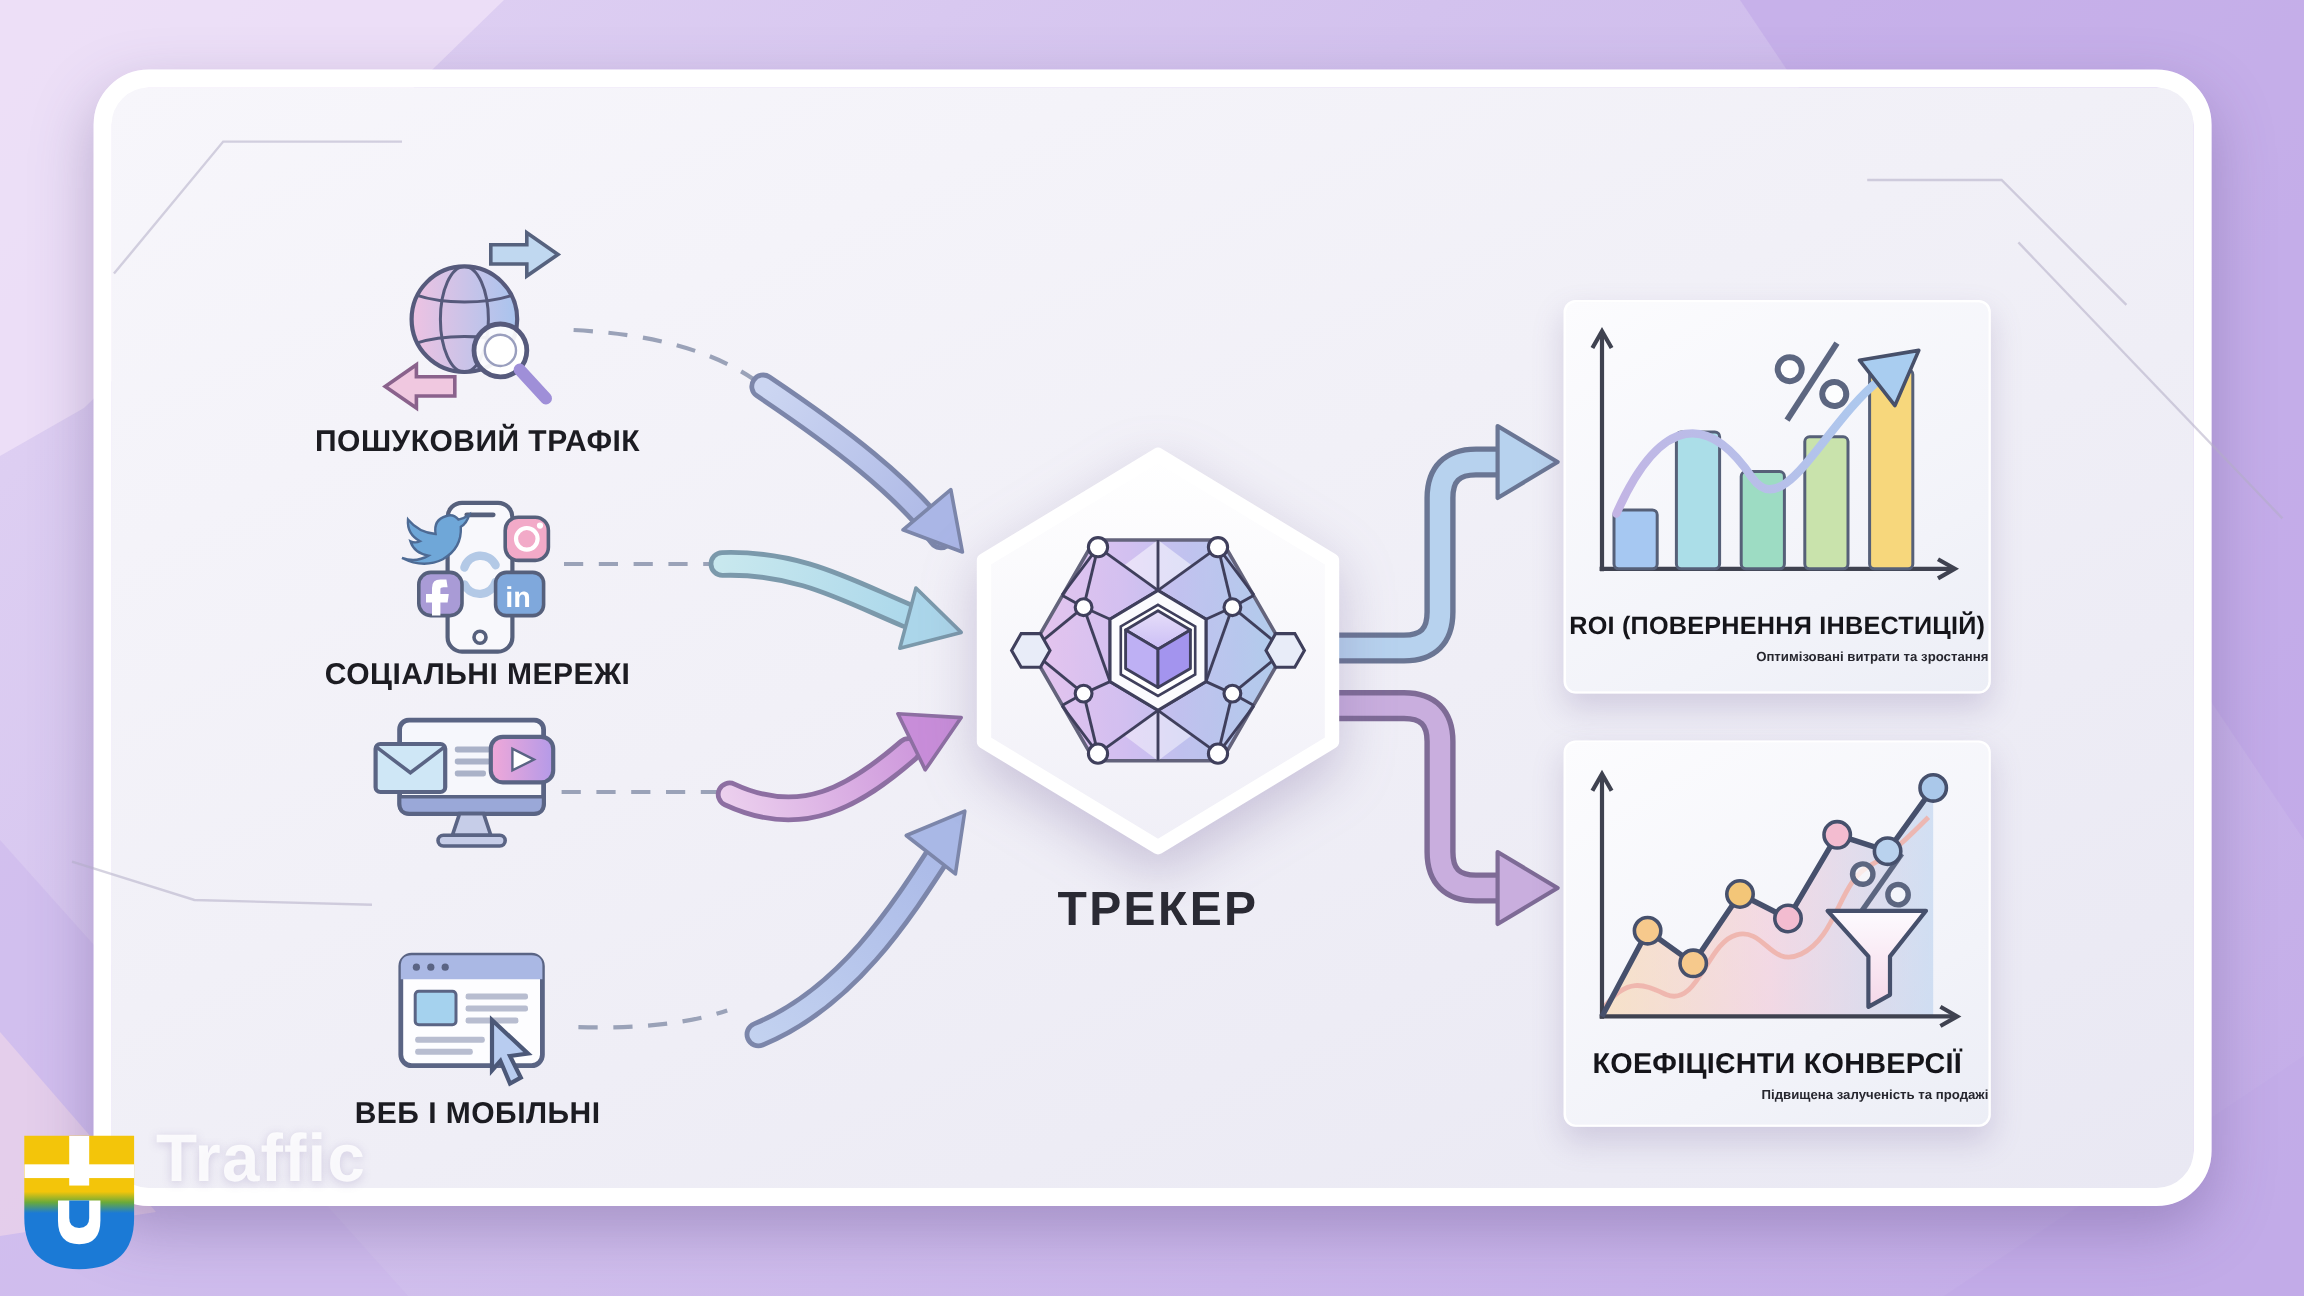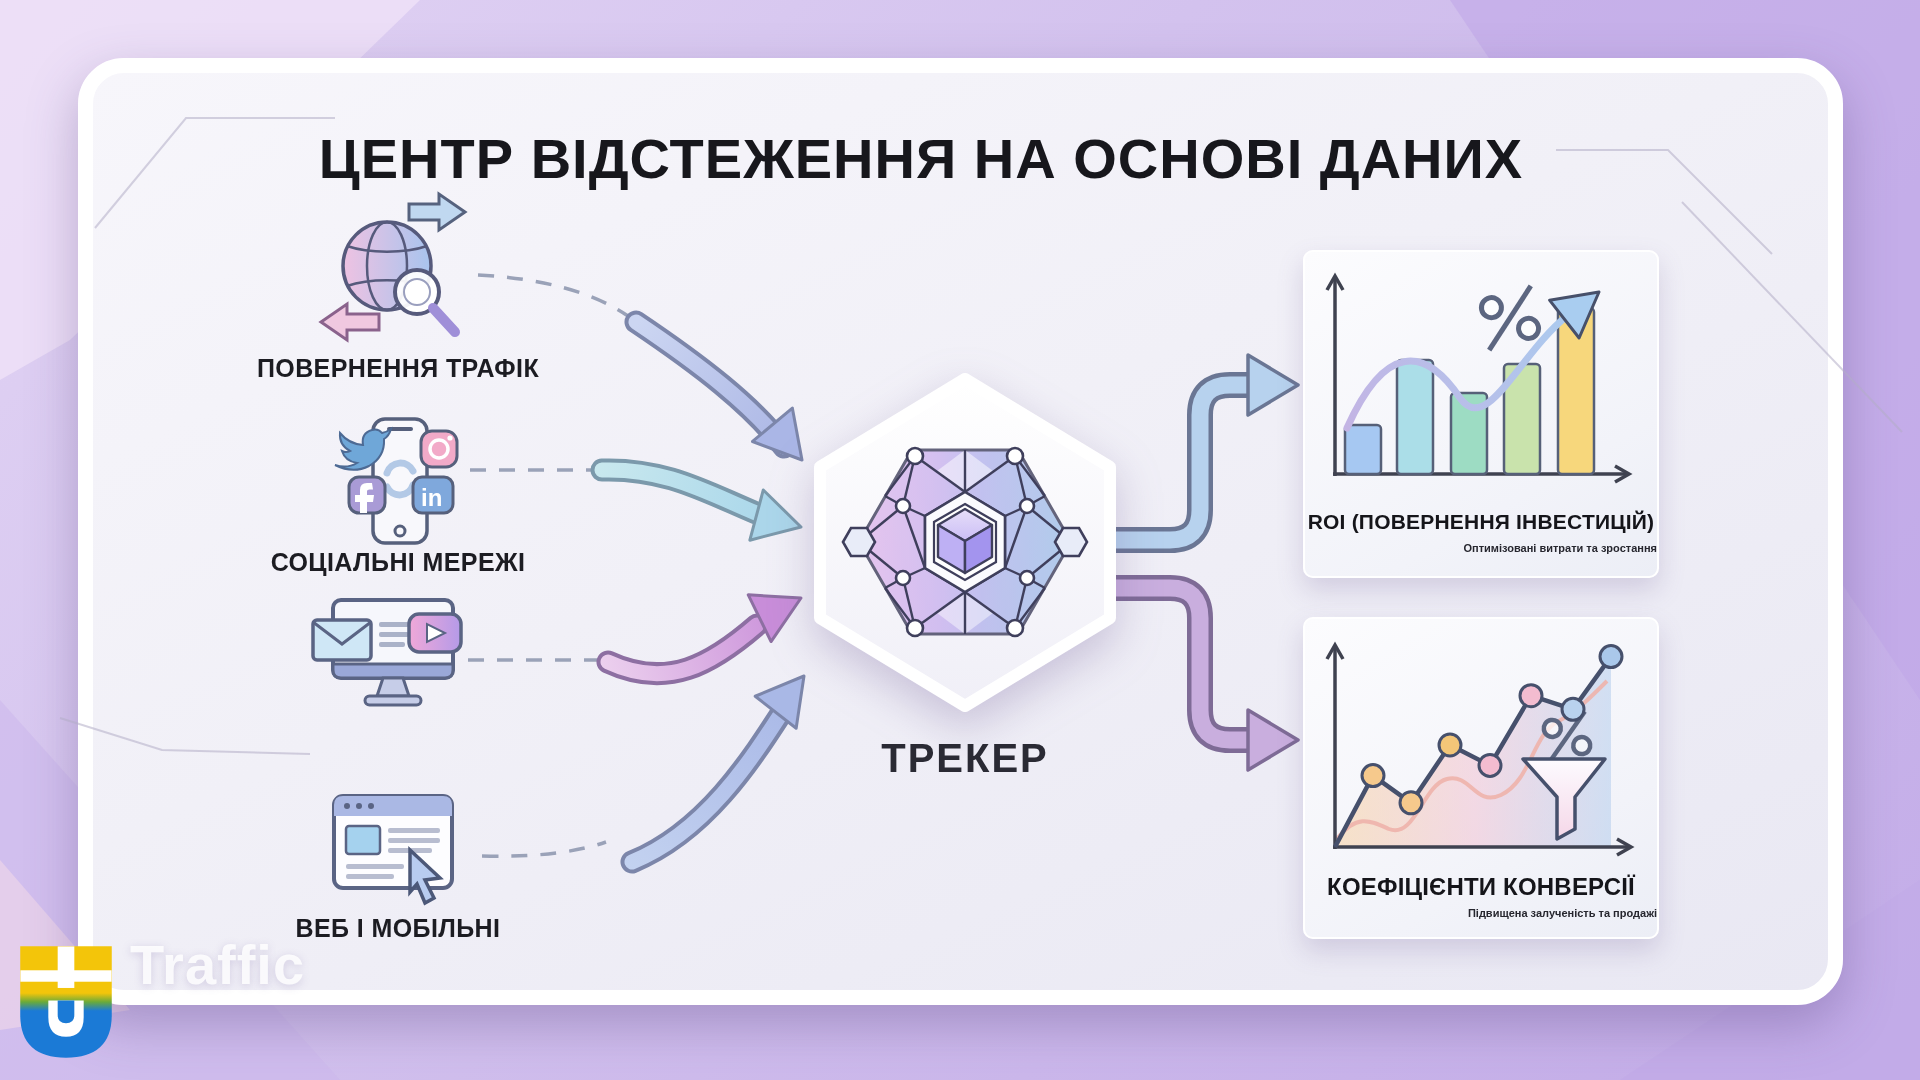--- a/index.html
+++ b/index.html
@@ -58,39 +58,38 @@
 
   <svg class="circuit">
     <g fill="none" stroke="#b3adc6" stroke-width="2" opacity="0.55">
       <path d="M 60,718 L 162,750 L 310,754"></path>
       <path d="M 95,228 L 186,118 L 335,118"></path>
       <path d="M 1556,150 L 1668,150 L 1772,254"></path>
       <path d="M 1682,202 L 1902,432"></path>
     </g>
   </svg>
 
-  <div class="title">ЦЕНТР ВІДСТЕЖЕННЯ НА ОСНОВІ ДАНИХ</div>
 
   <svg class="src-icon" style="left:305px;top:182px;" width="180" height="168" viewBox="0 0 180 168">
     <defs>
       <linearGradient id="globeG" x1="0" y1="0" x2="1" y2="0">
         <stop offset="0" stop-color="#eec2e2"></stop>
           <stop offset="1" stop-color="#a8c4ee"></stop>
       </linearGradient>
     </defs>
     <path d="M 104,22 h 30 v -10 l 26,18 l -26,18 v -10 h -30 z" fill="#c0d8f0" stroke="#56627e" stroke-width="3"></path>
     <path d="M 74,132 h -32 v -10 l -26,18 l 26,18 v -10 h 32 z" fill="#f0c8e0" stroke="#8a628c" stroke-width="3"></path>
     <circle cx="82" cy="84" r="44" fill="url(#globeG)" stroke="#565a7c" stroke-width="3.5"></circle>
     <ellipse cx="82" cy="84" rx="20" ry="44" fill="none" stroke="#565a7c" stroke-width="2.5"></ellipse>
     <path d="M 42,64 A 55 18 0 0 0 122,64 M 42,104 A 55 18 0 0 1 122,104" fill="none" stroke="#565a7c" stroke-width="2.5"></path>
     <circle cx="112" cy="110" r="22" fill="rgba(255,255,255,.93)" stroke="#565a7c" stroke-width="4"></circle>
     <circle cx="112" cy="110" r="13" fill="#ffffff" stroke="#9a9fbe" stroke-width="2"></circle>
     <line x1="128" y1="126" x2="150" y2="150" stroke="#9f8fd8" stroke-width="10" stroke-linecap="round"></line>
   </svg>
-  <div class="src-label" style="left:228px;top:354px;">ПОВЕРНЕННЯ ТРАФІК</div>
+  <div class="src-label" style="left:228px;top:354px;">ПОШУКОВИЙ ТРАФІК</div>
 
   <svg class="src-icon" style="left:325px;top:415px;" width="150" height="133" viewBox="0 0 150 133">
     <rect x="48" y="4" width="54" height="124" rx="12" fill="#f8f8fc" stroke="#56607c" stroke-width="3.5"></rect>
     <line x1="64" y1="14" x2="86" y2="14" stroke="#56607c" stroke-width="4" stroke-linecap="round"></line>
     <circle cx="75" cy="116" r="5" fill="none" stroke="#56607c" stroke-width="3"></circle>
     <g stroke="#b3c9e6" stroke-width="7" fill="none" stroke-linecap="round">
       <path d="M 62,58 a 14,14 0 0 1 26,-2"></path>
       <path d="M 88,70 a 14,14 0 0 1 -26,2"></path>
     </g>
     <path d="M 10,50 Q 22,54 32,48 Q 20,46 17,36 Q 21,38 25,36 Q 14,30 15,18 Q 24,29 38,30 Q 36,18 47,15 Q 53,13 57,18 Q 62,17 66,14 Q 64,21 59,24 Q 60,42 44,51 Q 28,59 10,50 Z" fill="#6fa7d8" stroke="#4d6a94" stroke-width="2"></path>

